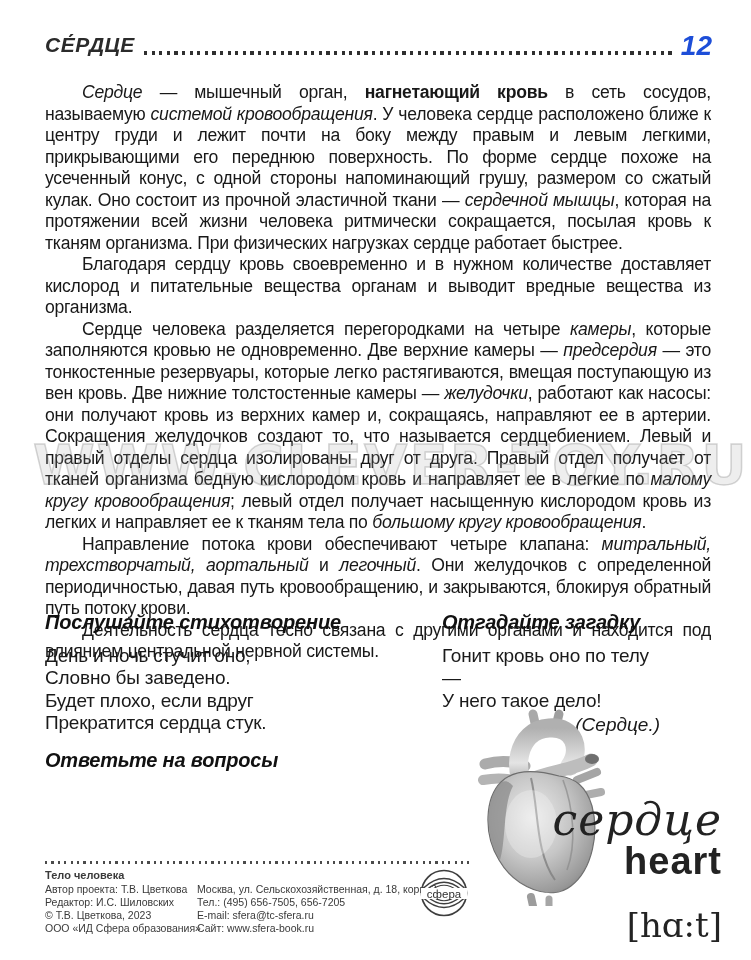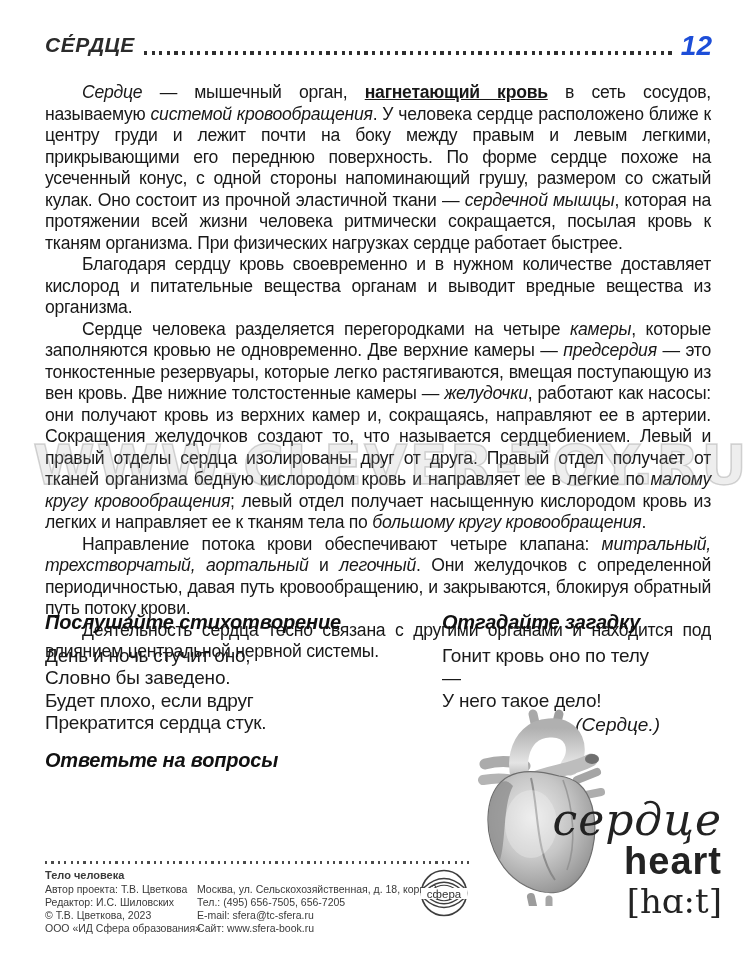--- a/index.html
+++ b/index.html
@@ -12,39 +12,39 @@
   .page-title{font-style:italic;font-weight:bold;font-size:21px;letter-spacing:.5px;color:#2b2b2b;white-space:nowrap;line-height:30px;}
   .leader{flex:1;height:4.5px;margin:0 7px 5px 9px;
     background:repeating-linear-gradient(90deg,#2f2f2f 0 3.2px,transparent 3.2px 7.6px);}
   .page-num{font-style:italic;font-weight:bold;font-size:28px;color:#1d4ed8;line-height:28px;}
   
   .body-text{position:absolute;left:45px;top:82px;width:666px;
     font-size:17.6px;line-height:21.5px;text-align:justify;color:#181818;
     letter-spacing:-0.25px;}
   .body-text p{margin:0;text-indent:37px;}
   .i{font-style:italic;}
-  .b{font-weight:bold;text-decoration:underline;}
+  .b{font-weight:bold;}
   
   .watermark{position:absolute;left:0;top:432px;width:751px;text-align:left;
     font-family:"DejaVu Sans",sans-serif;font-weight:bold;font-size:56px;letter-spacing:2px;
     color:rgba(150,150,150,0.16);-webkit-text-stroke:1.5px rgba(120,120,120,0.30);
     pointer-events:none;white-space:nowrap;padding-left:33px;}
   
   .sec-heading{font-style:italic;font-weight:bold;font-size:20px;color:#111;margin:0 0 11px 0;letter-spacing:-0.2px;}
   .poem-block{position:absolute;left:45px;top:611px;width:370px;}
   .stanza-line{font-size:19px;line-height:22.3px;color:#1a1a1a;letter-spacing:-0.2px;}
   .riddle-block{position:absolute;left:442px;top:611px;width:218px;}
   .riddle-answer{font-style:italic;font-size:19px;line-height:22px;text-align:right;margin-top:2px;color:#1a1a1a;}
   .questions-block{position:absolute;left:45px;top:749px;width:400px;}
   .question-line{font-size:19px;line-height:20.8px;color:#1a1a1a;letter-spacing:-0.2px;}
   
   .vocab{position:absolute;right:29px;top:799px;text-align:right;}
   .vocab-ru{font-family:"DejaVu Serif",serif;font-style:italic;font-size:44px;line-height:42px;color:#222;letter-spacing:1px;}
   .vocab-en{font-weight:bold;font-size:38px;line-height:40px;color:#232323;letter-spacing:1px;}
-  .vocab-tr{font-family:"DejaVu Serif",serif;font-size:34px;line-height:40px;color:#232323;}
+  .vocab-tr{font-family:"DejaVu Serif",serif;font-size:34px;line-height:40px;color:#232323;margin-top:24px;}
   
   .heart-art{position:absolute;left:473px;top:706px;width:142px;height:200px;}
   
   .dotline{position:absolute;left:45px;top:861px;width:424px;height:3px;
     background:repeating-linear-gradient(90deg,#4a4a4a 0 2.2px,transparent 2.2px 6.4px);}
   .footer{position:absolute;left:45px;top:869px;width:424px;color:#3a3a3a;}
   .footer-series{font-weight:bold;font-size:11px;line-height:13px;margin-bottom:1px;}
   .footer-cols{display:flex;font-size:10.5px;line-height:13px;justify-content:flex-end;}
   .fcolA{width:152px;flex:none;}
   .fcolB{flex:1;}

